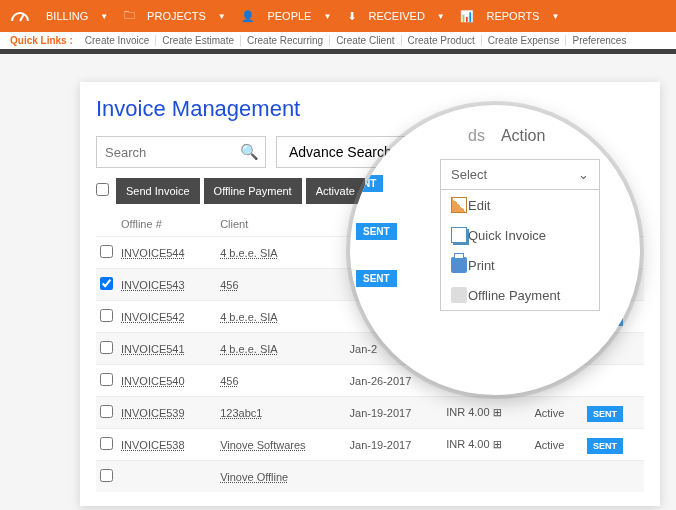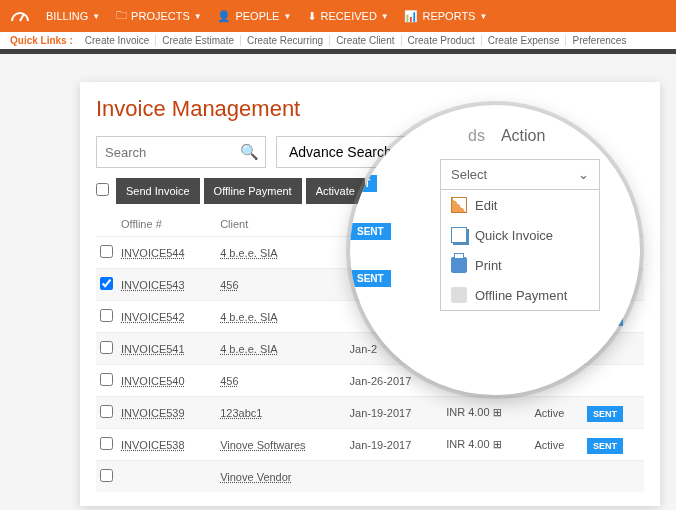--- a/index.html
+++ b/index.html
@@ -1,55 +1,55 @@
 <!DOCTYPE html>
 <html><head>
 <meta charset="utf-8">
 <style>
 *{box-sizing:border-box;margin:0;padding:0;font-family:Arial,Helvetica,sans-serif}
 body{background:#f5f5f5;width:676px;height:510px;overflow:hidden;position:relative}
 .topbar{background:#ed6a1f;height:32px;display:flex;align-items:center;padding:0 10px;color:#fff;font-size:11px}
 .topbar .dashboard-icon{width:20px;height:14px;margin-right:8px}
-.topbar .menu{display:flex;align-items:center;gap:4px;padding:0 8px;cursor:pointer}
+.topbar .menu{display:flex;align-items:center;gap:12px;padding:0 8px;cursor:pointer}
 .topbar .caret{font-size:8px}
 .quicklinks{background:#fff;height:22px;display:flex;align-items:center;padding:0 10px;font-size:10px;color:#666;border-bottom:5px solid #404040}
 .quicklinks .ql-label{color:#ed6a1f;margin-right:6px;font-weight:bold}
 .quicklinks .ql{padding:0 6px;border-right:1px solid #ddd;cursor:pointer}
 .quicklinks .ql:last-child{border-right:none}
 .panel{background:#fff;margin:28px 0 0 80px;width:580px;box-shadow:0 2px 10px rgba(0,0,0,.15);padding:14px 16px}
-.panel h1{font-size:22px;font-weight:normal;color:#c2410c;margin-bottom:14px}
+.panel h1{font-size:22px;font-weight:normal;color:#1d4ed8;margin-bottom:14px}
 .searchrow{display:flex;gap:10px;margin-bottom:10px}
 .searchbox{display:flex;align-items:center;border:1px solid #ccc;height:32px;width:170px}
 .searchbox input{border:none;outline:none;padding:0 8px;font-size:13px;flex:1;width:100%}
 .searchbox .sicon{width:30px;text-align:center;font-size:15px;font-weight:bold}
 .adv{display:flex;align-items:center;border:1px solid #ccc;height:32px;padding:0 12px;font-size:14px;gap:8px;cursor:pointer}
 .btnrow{display:flex;gap:4px;margin-bottom:8px;align-items:center}
 .btnrow .chkcol{width:16px}
 .btn-dark{background:#4a4a4a;color:#fff;border:none;padding:7px 10px;font-size:11px;cursor:pointer}
 .tbl{width:100%;font-size:11px;color:#555;border-collapse:collapse}
 .tbl th{text-align:left;font-weight:normal;color:#777;padding:6px 4px;font-size:11px}
 .tbl td{padding:8px 4px;border-top:1px solid #eee;vertical-align:middle}
 .tbl .inv,.tbl .cli{text-decoration:underline dotted;color:#555;cursor:pointer}
 .badge-sent{background:#2196f3;color:#fff;font-size:9px;padding:3px 6px;font-weight:bold}
 .amt{white-space:nowrap}
 .row-alt{background:#f7f7f7}
 .magnifier{position:absolute;top:105px;left:350px;width:290px;height:290px;border-radius:50%;background:#fff;box-shadow:0 0 0 4px rgba(150,150,150,.3),0 6px 20px rgba(0,0,0,.25);overflow:hidden}
 .mag-inner{padding:22px 30px}
 .mag-inner .mh{font-size:16px;color:#666;margin:0 0 14px 88px}
 .dropdown{border:1px solid #ccc;width:160px;margin-left:60px}
 .dd-head{display:flex;justify-content:space-between;align-items:center;padding:7px 10px;font-size:13px;color:#666;border-bottom:1px solid #ccc;cursor:pointer}
-.dd-item{display:flex;align-items:center;gap:8px;padding:7px 10px;font-size:13px;color:#555;cursor:pointer}
+.dd-item{display:flex;align-items:center;gap:1px;padding:7px 10px;font-size:13px;color:#555;cursor:pointer}
 .dd-icon{width:16px;height:16px;display:inline-block}
 .ic-edit{background:linear-gradient(45deg,#f0a050 50%,#fff 50%);border:1px solid #c08030}
 .ic-copy{background:#fff;border:1px solid #5090c0;box-shadow:2px 2px 0 #5090c0}
 .ic-print{background:#5090d0;border-radius:2px;position:relative}
 .ic-print:before{content:"";position:absolute;top:-4px;left:3px;width:8px;height:4px;background:#fff;border:1px solid #5090d0}
 .ic-online{background:#4a90d0;border-radius:2px}
 .ic-offline{background:#ddd;border-radius:2px;position:relative}
-.mag-sent{position:absolute;left:0;background:#2196f3;color:#fff;font-size:10px;padding:3px 7px;font-weight:bold}
+.mag-sent{position:absolute;left:6px;background:#2196f3;color:#fff;font-size:10px;padding:3px 7px;font-weight:bold}
 .ms1{top:70px}.ms2{top:118px}.ms3{top:165px}
 </style>
 </head>
 <body>
 
 <div class="topbar">
   <span class="dashboard-icon"><svg viewBox="0 0 20 14">
         <path d="M2 12 A8 8 0 0 1 18 12" fill="none" stroke="#fff" stroke-width="2"></path>
         <line x1="10" y1="12" x2="14" y2="5" stroke="#fff" stroke-width="2"></line>
       </svg></span>
@@ -181,21 +181,21 @@
           <td><span class="inv">INVOICE538</span></td>
           <td><span class="cli">Vinove Softwares</span></td>
           <td>Jan-19-2017</td>
           <td class="amt">INR 4.00 ⊞</td>
           <td>Active</td>
           <td><span class="badge-sent">SENT</span></td>
         </tr>
         <tr class="row-alt">
           <td><input type="checkbox" style=""></td>
           <td><span class="inv"></span></td>
-          <td><span class="cli">Vinove Vendor</span></td>
+          <td><span class="cli">Vinove Offline</span></td>
           <td></td>
           <td class="amt"></td>
           <td></td>
           <td></td>
         </tr>
       </tbody>
   </table>
 </div>
 
 <div class="magnifier">

